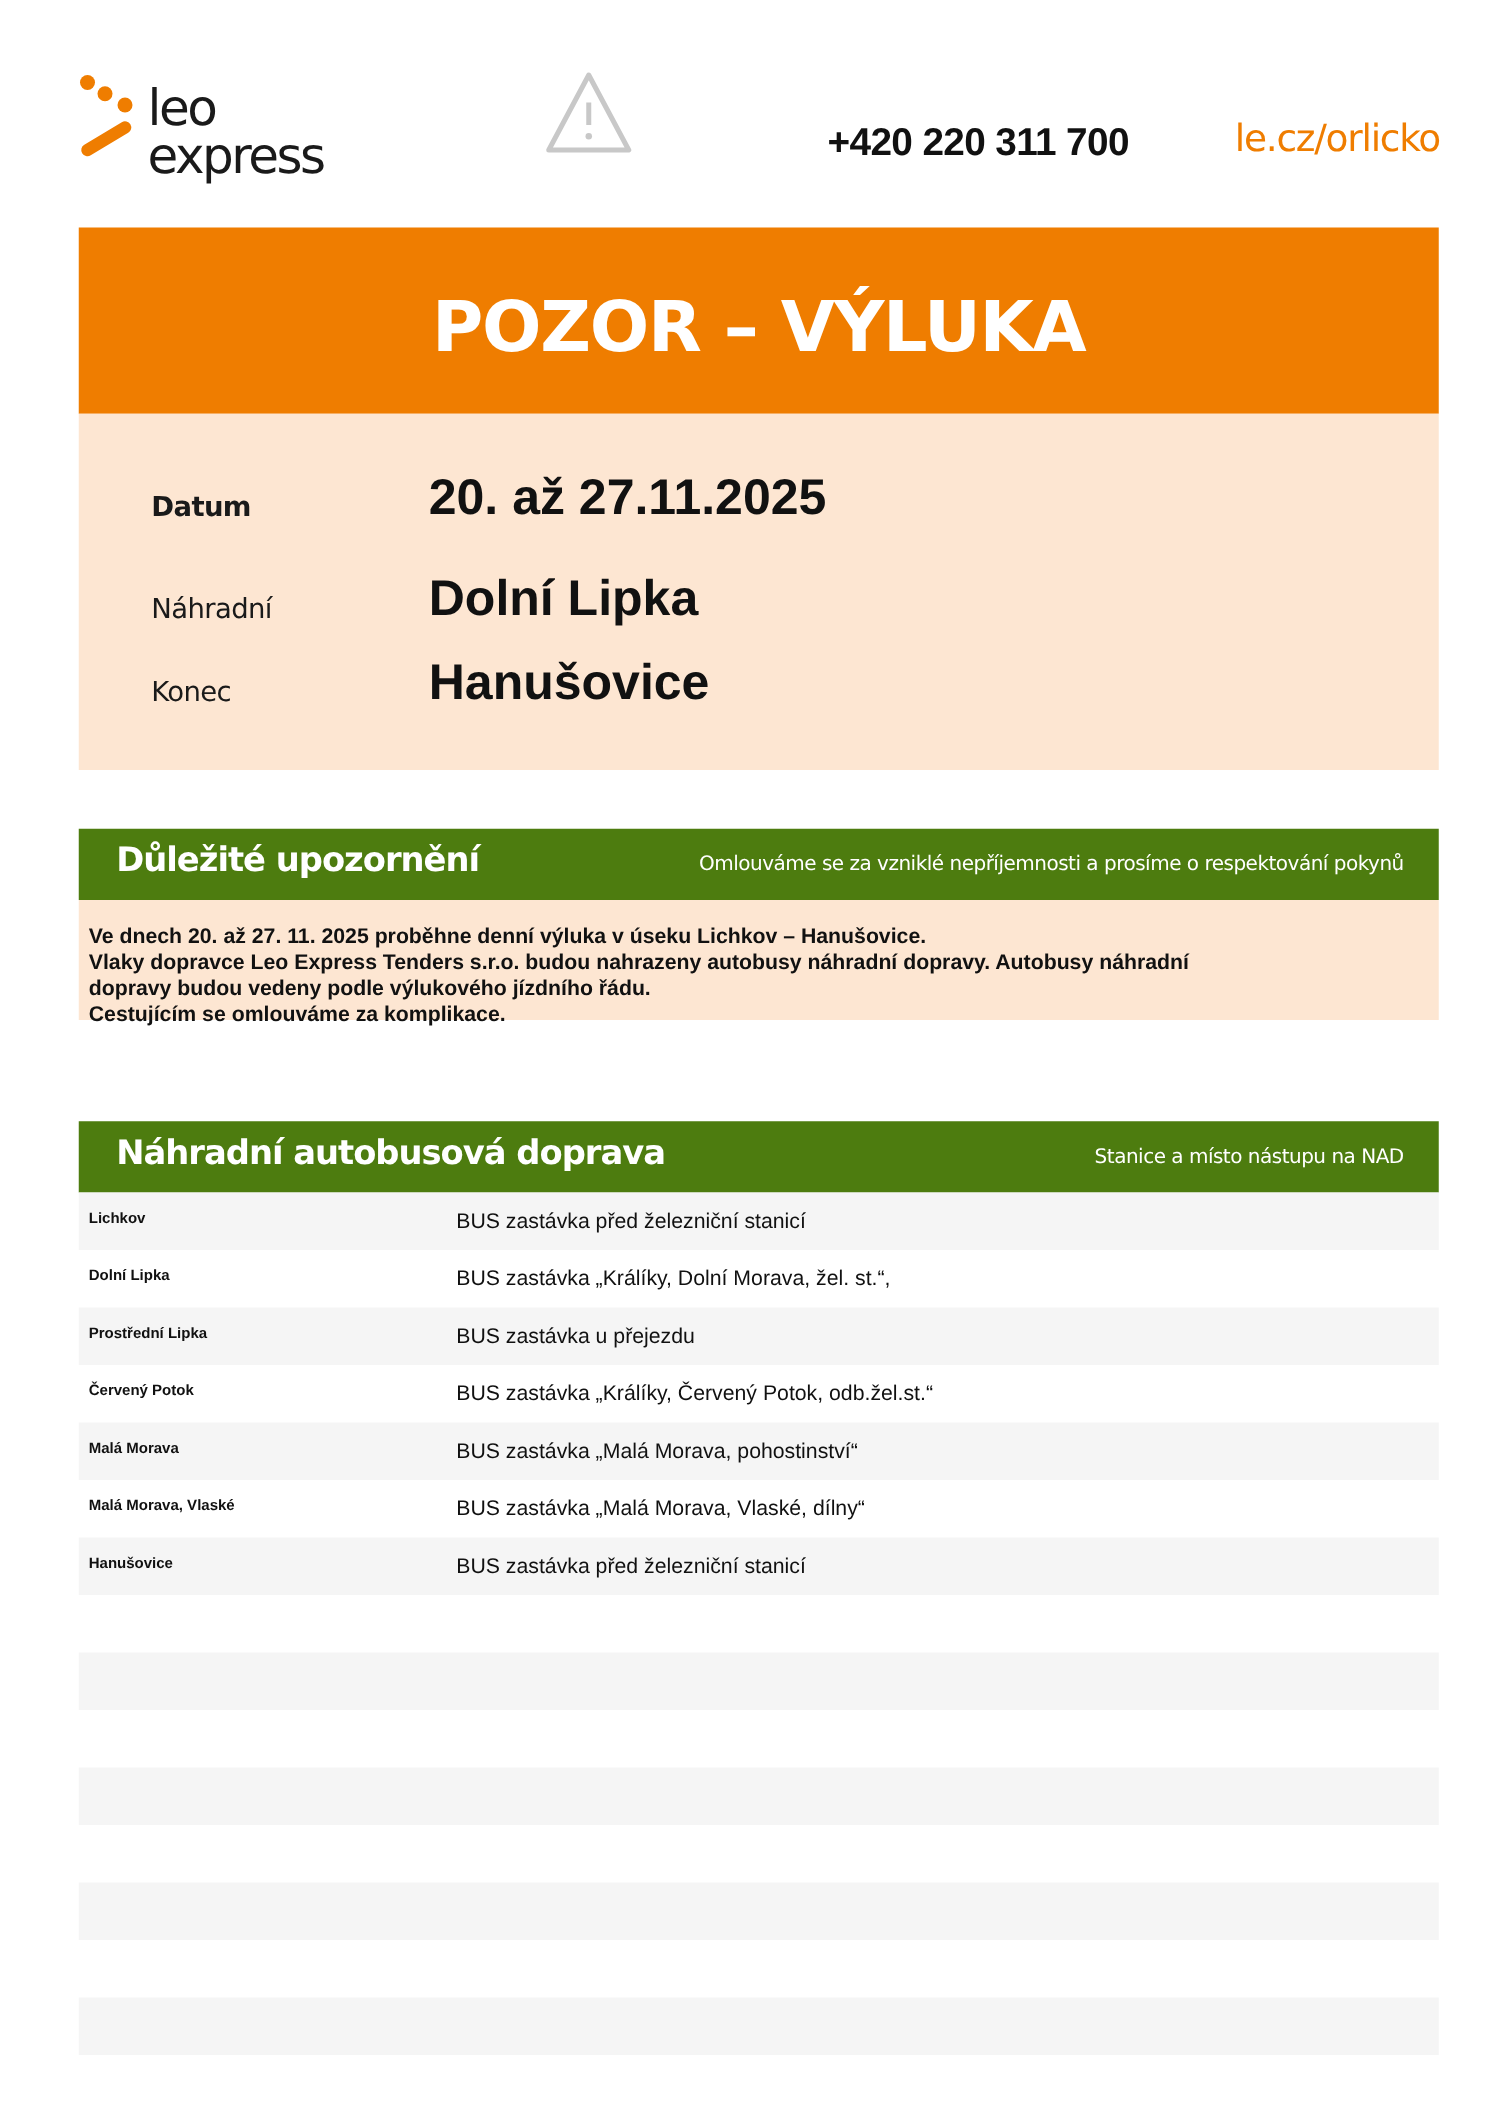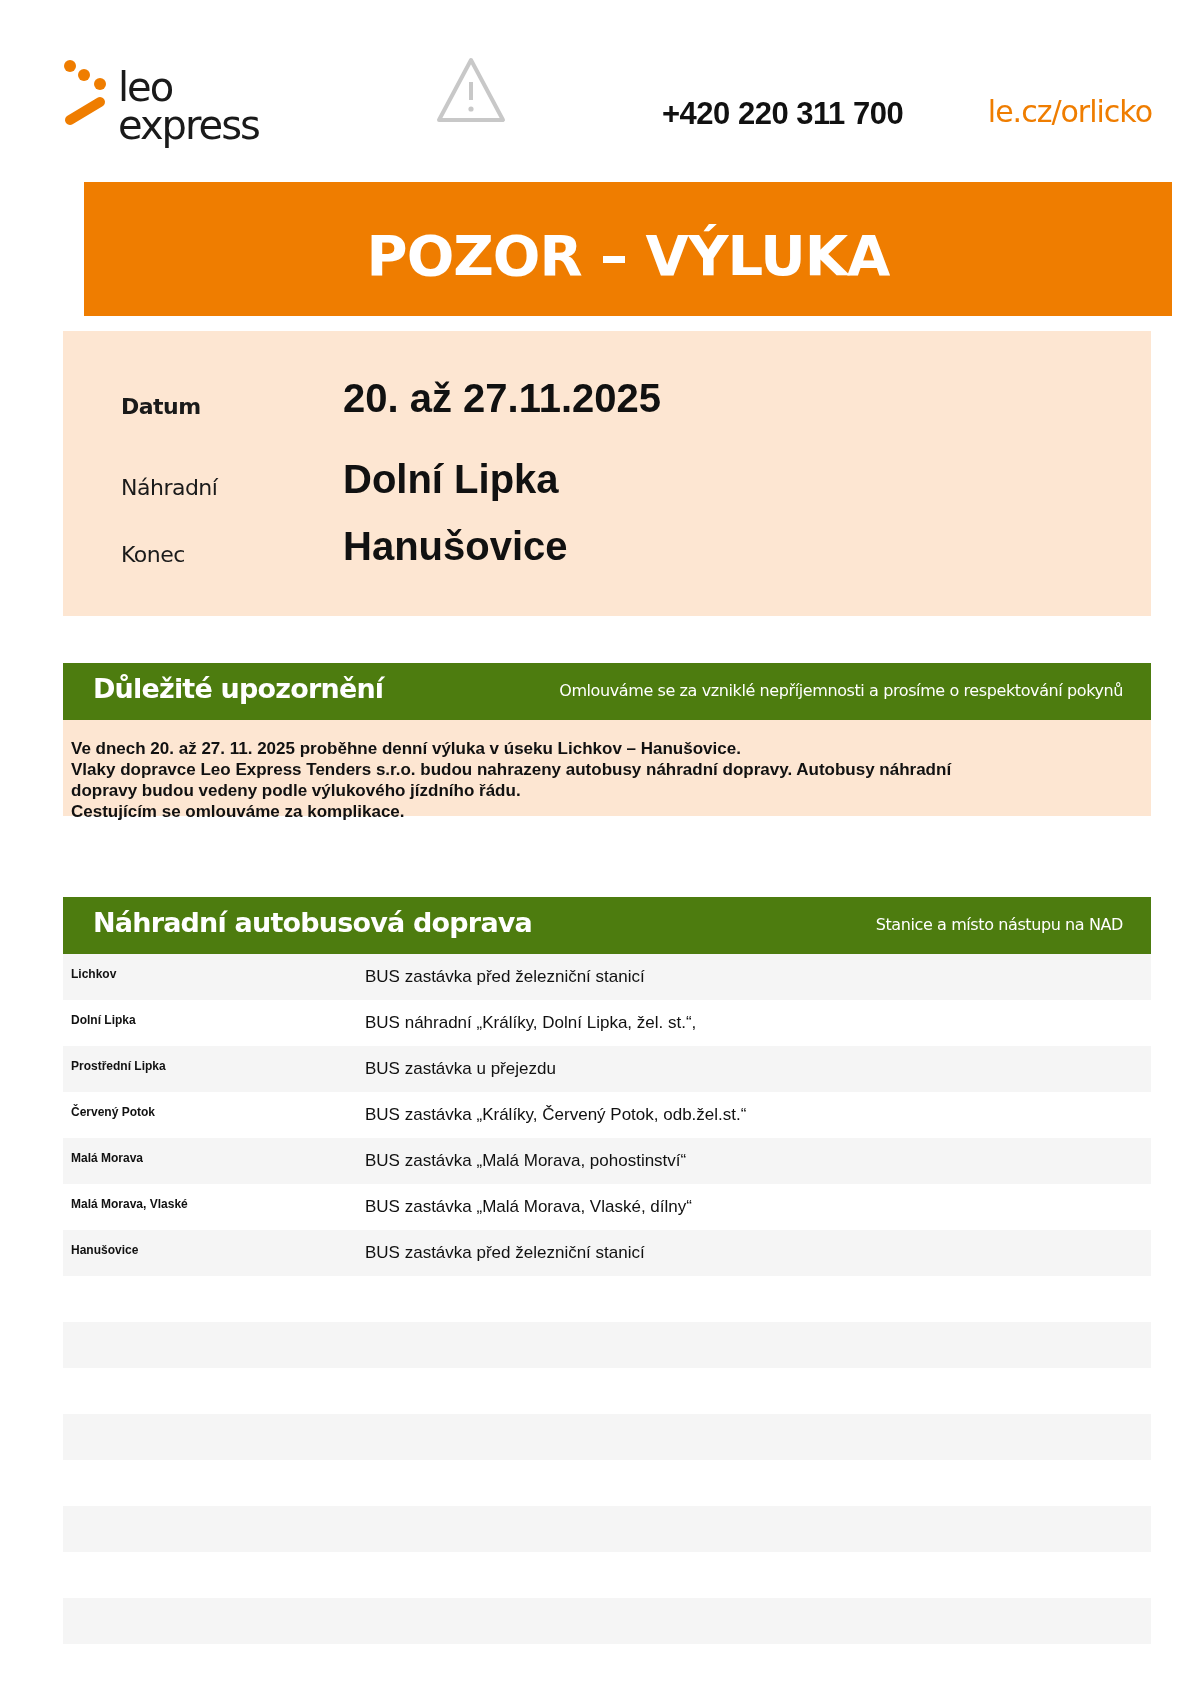--- a/index.html
+++ b/index.html
@@ -12,21 +12,21 @@
     .logo-text { position: absolute; left: 56px; top: 0; font-family: "DejaVu Sans", sans-serif; color: #1a1a1a; letter-spacing: -2px; margin-top: 17px; }
     .logo-text .l1 { display: block; font-size: 40px; line-height: 36px; }
     .logo-text .l2 { display: block; font-size: 40px; line-height: 40px; }
 
     .warning-icon { position: absolute; left: 436px; top: 56px; width: 70px; height: 70px; }
 
     .phone { position: absolute; left: 662px; top: 96px; font-size: 31px; font-weight: bold; color: #111; letter-spacing: -0.5px; }
     .web { position: absolute; right: 48px; top: 94px; font-family: "DejaVu Sans", sans-serif; font-size: 30px; color: #ef7d00; letter-spacing: -1px; }
 
     
-    .banner { position: absolute; left: 63px; top: 182px; width: 1088px; height: 134px; background: #ef7d00; display: flex; align-items: center; justify-content: center; margin-left: 21px; }
+    .banner { position: absolute; left: 63px; top: 182px; width: 1088px; height: 149px; background: #ef7d00; display: flex; align-items: center; justify-content: center; }
     .banner h1 { color: #fff; font-family: "DejaVu Sans", sans-serif; font-weight: bold; font-size: 56px; letter-spacing: -1px; margin-top: 12px; }
 
     
     .info { position: absolute; left: 63px; top: 331px; width: 1088px; height: 285px; background: #fde6d2; }
     .info-row { position: absolute; left: 0; width: 100%; }
     .info-label { position: absolute; left: 58px; font-family: "DejaVu Sans", sans-serif; font-size: 22px; color: #1a1a1a; letter-spacing: -0.5px; }
     .info-value { position: absolute; left: 280px; font-size: 40px; font-weight: bold; color: #111; }
 
     
     .sec-head { position: absolute; left: 63px; width: 1088px; height: 57px; background: #4d7c0f; color: #fff; }
@@ -103,21 +103,21 @@
   <span class="title">Náhradní autobusová doprava</span>
   <span class="sub">Stanice a místo nástupu na NAD</span>
 </div>
 <div class="table">
   <div class="trow odd">
       <span class="station">Lichkov</span>
       <span class="stop">BUS zastávka před železniční stanicí</span>
     </div>
   <div class="trow">
       <span class="station">Dolní Lipka</span>
-      <span class="stop">BUS náhradní „Králíky, Dolní Lipka, žel. st.“,</span>
+      <span class="stop">BUS zastávka „Králíky, Dolní Morava, žel. st.“,</span>
     </div>
   <div class="trow odd">
       <span class="station">Prostřední Lipka</span>
       <span class="stop">BUS zastávka u přejezdu</span>
     </div>
   <div class="trow">
       <span class="station">Červený Potok</span>
       <span class="stop">BUS zastávka „Králíky, Červený Potok, odb.žel.st.“</span>
     </div>
   <div class="trow odd">

